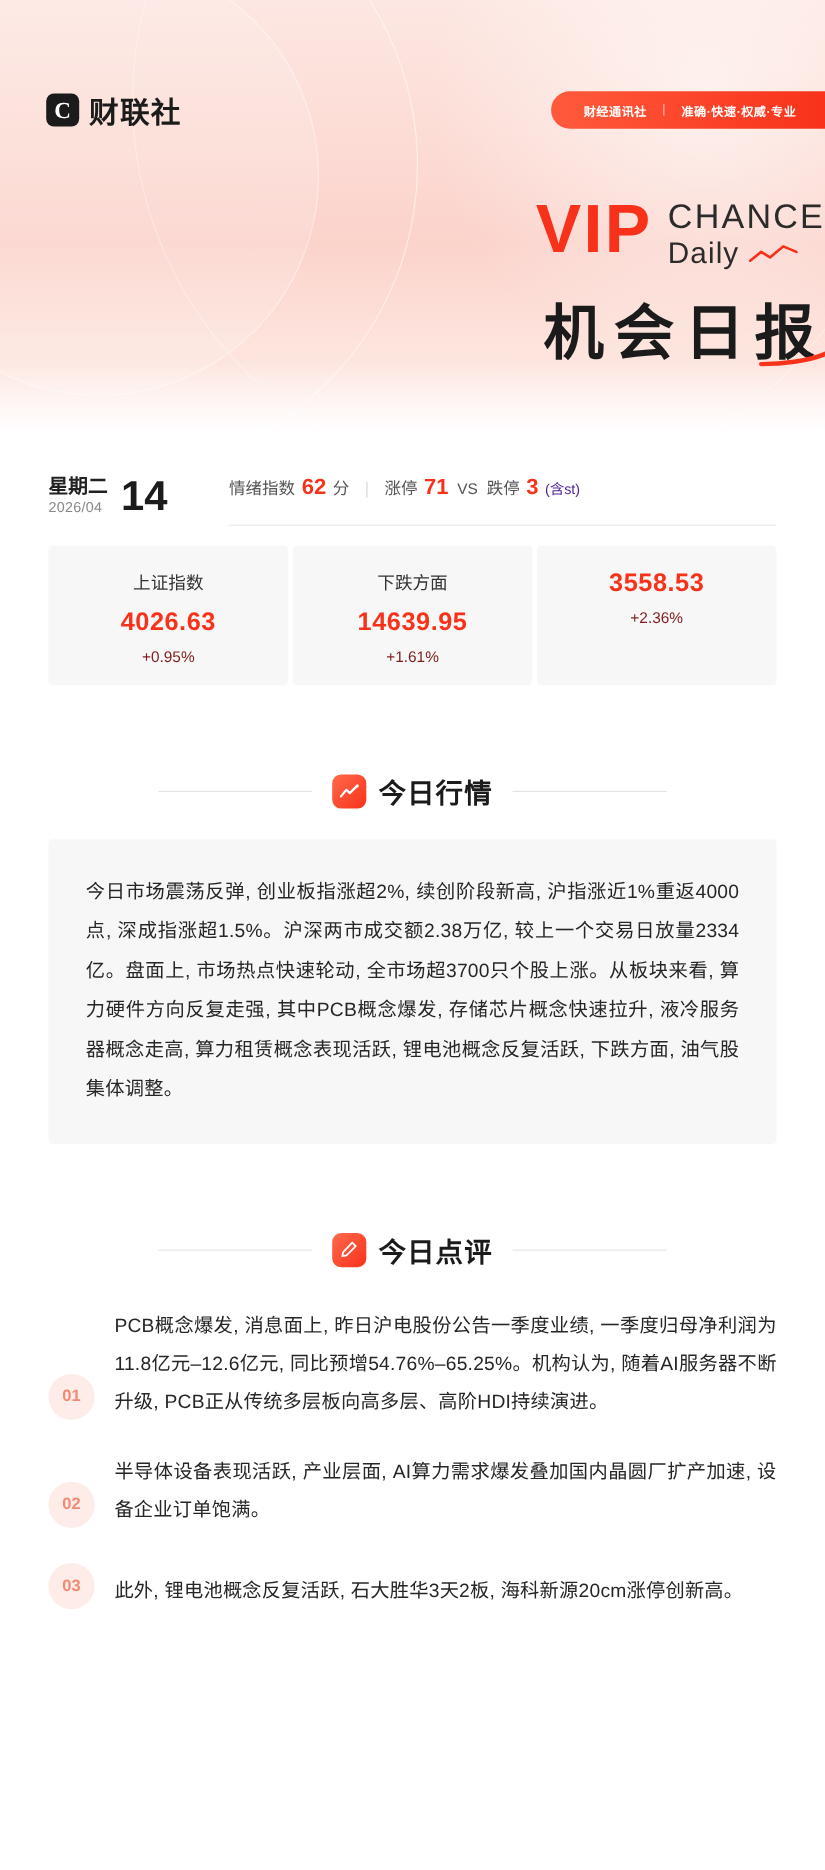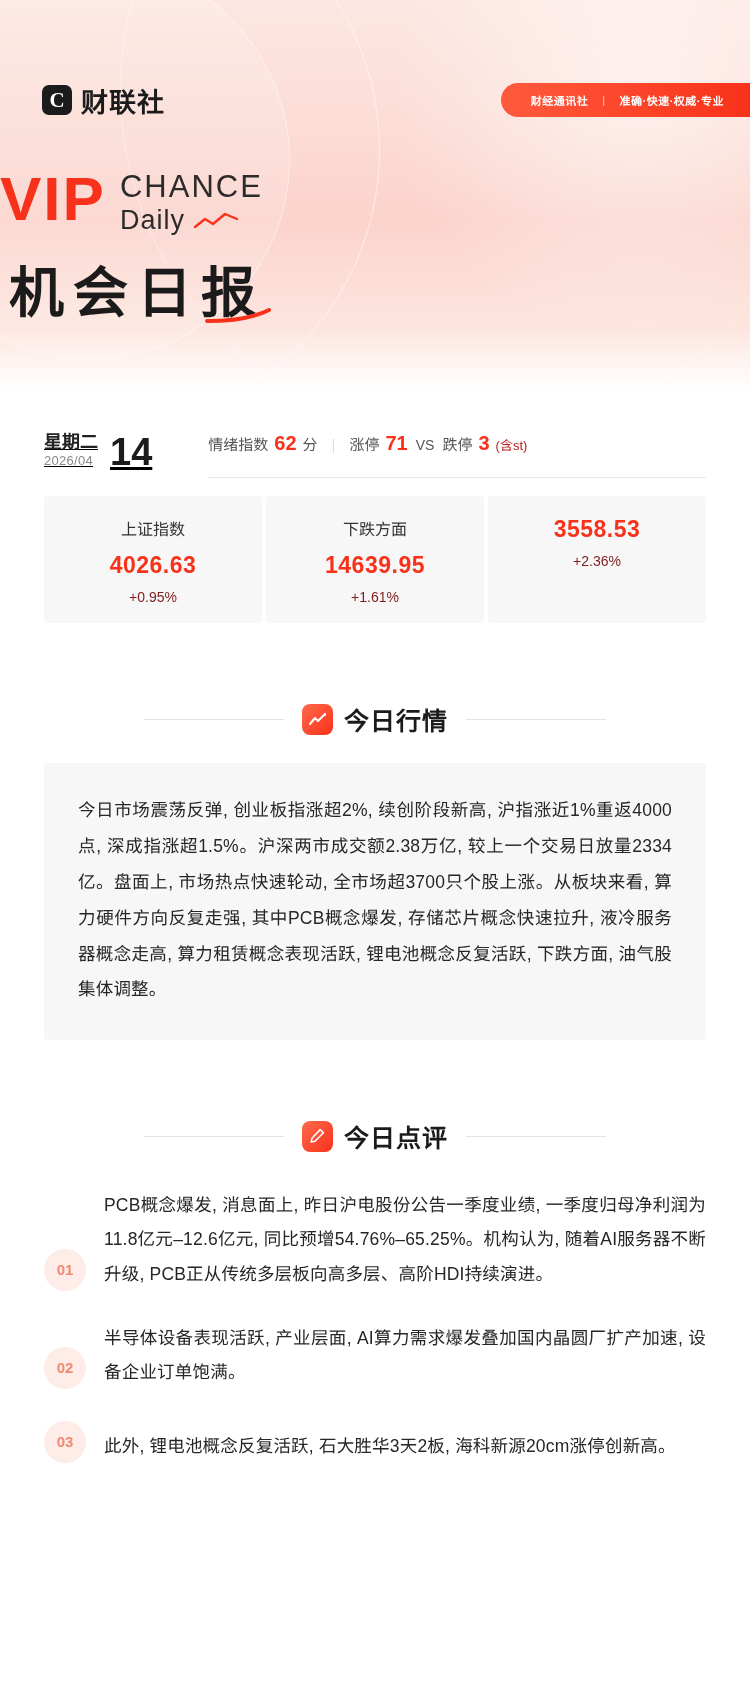--- a/index.html
+++ b/index.html
@@ -90,24 +90,24 @@
     font-size: 11px;
     font-weight: bold;
     letter-spacing: 0.5px;
     gap: 14px;
   }
   .slogan .sep { opacity: 0.65; font-weight: normal; }
 
   
   .vip-block {
     position: absolute;
-    top: 168px; left: 0; right: 0;
+    top: 178px; left: 0; right: 0;
     display: flex;
     flex-direction: column;
-    align-items: flex-start;
+    align-items: flex-end;
   }
   .vip-row {
     display: flex;
     align-items: flex-start;
     gap: 14px;
   }
   .vip-word {
     font-size: 62px;
     font-weight: bold;
     color: #f8321a;
@@ -162,21 +162,20 @@
   .meta-row {
     display: flex;
     align-items: center;
     margin: 22px 44px 0 44px;
     height: 56px;
   }
   .date-block {
     display: flex;
     align-items: center;
     gap: 12px;
-    text-decoration: underline;
   }
   .date-left { display: flex; flex-direction: column; line-height: 1.25; }
   .weekday { font-size: 18px; color: #222; font-weight: bold; }
   .ymd { font-size: 13px; color: #888; letter-spacing: 0.3px; }
   .day-num {
     font-size: 38px;
     font-weight: bold;
     color: #1b1b1b;
     line-height: 1;
     position: relative;
@@ -193,21 +192,21 @@
     border-bottom: 1px solid #e8e8e8;
     flex: 1;
     height: 46px;
     align-self: flex-end;
   }
   .sentiment .label { color: #555; }
   .sentiment .big { font-size: 20px; font-weight: bold; color: #f8321a; }
   .sentiment .unit { color: #555; }
   .sentiment .divider { color: #ddd; margin: 0 8px; }
   .sentiment .vs { color: #555; font-size: 14px; margin: 0 2px; }
-  .sentiment .muted { color: #b91c1c; font-size: 13px; }
+  .sentiment .muted { color: #4c1d95; font-size: 13px; }
 
   
   .index-row {
     display: flex;
     gap: 2px;
     margin: 18px 44px 0 44px;
   }
   .index-card {
     flex: 1;
     background: #f7f7f7;

